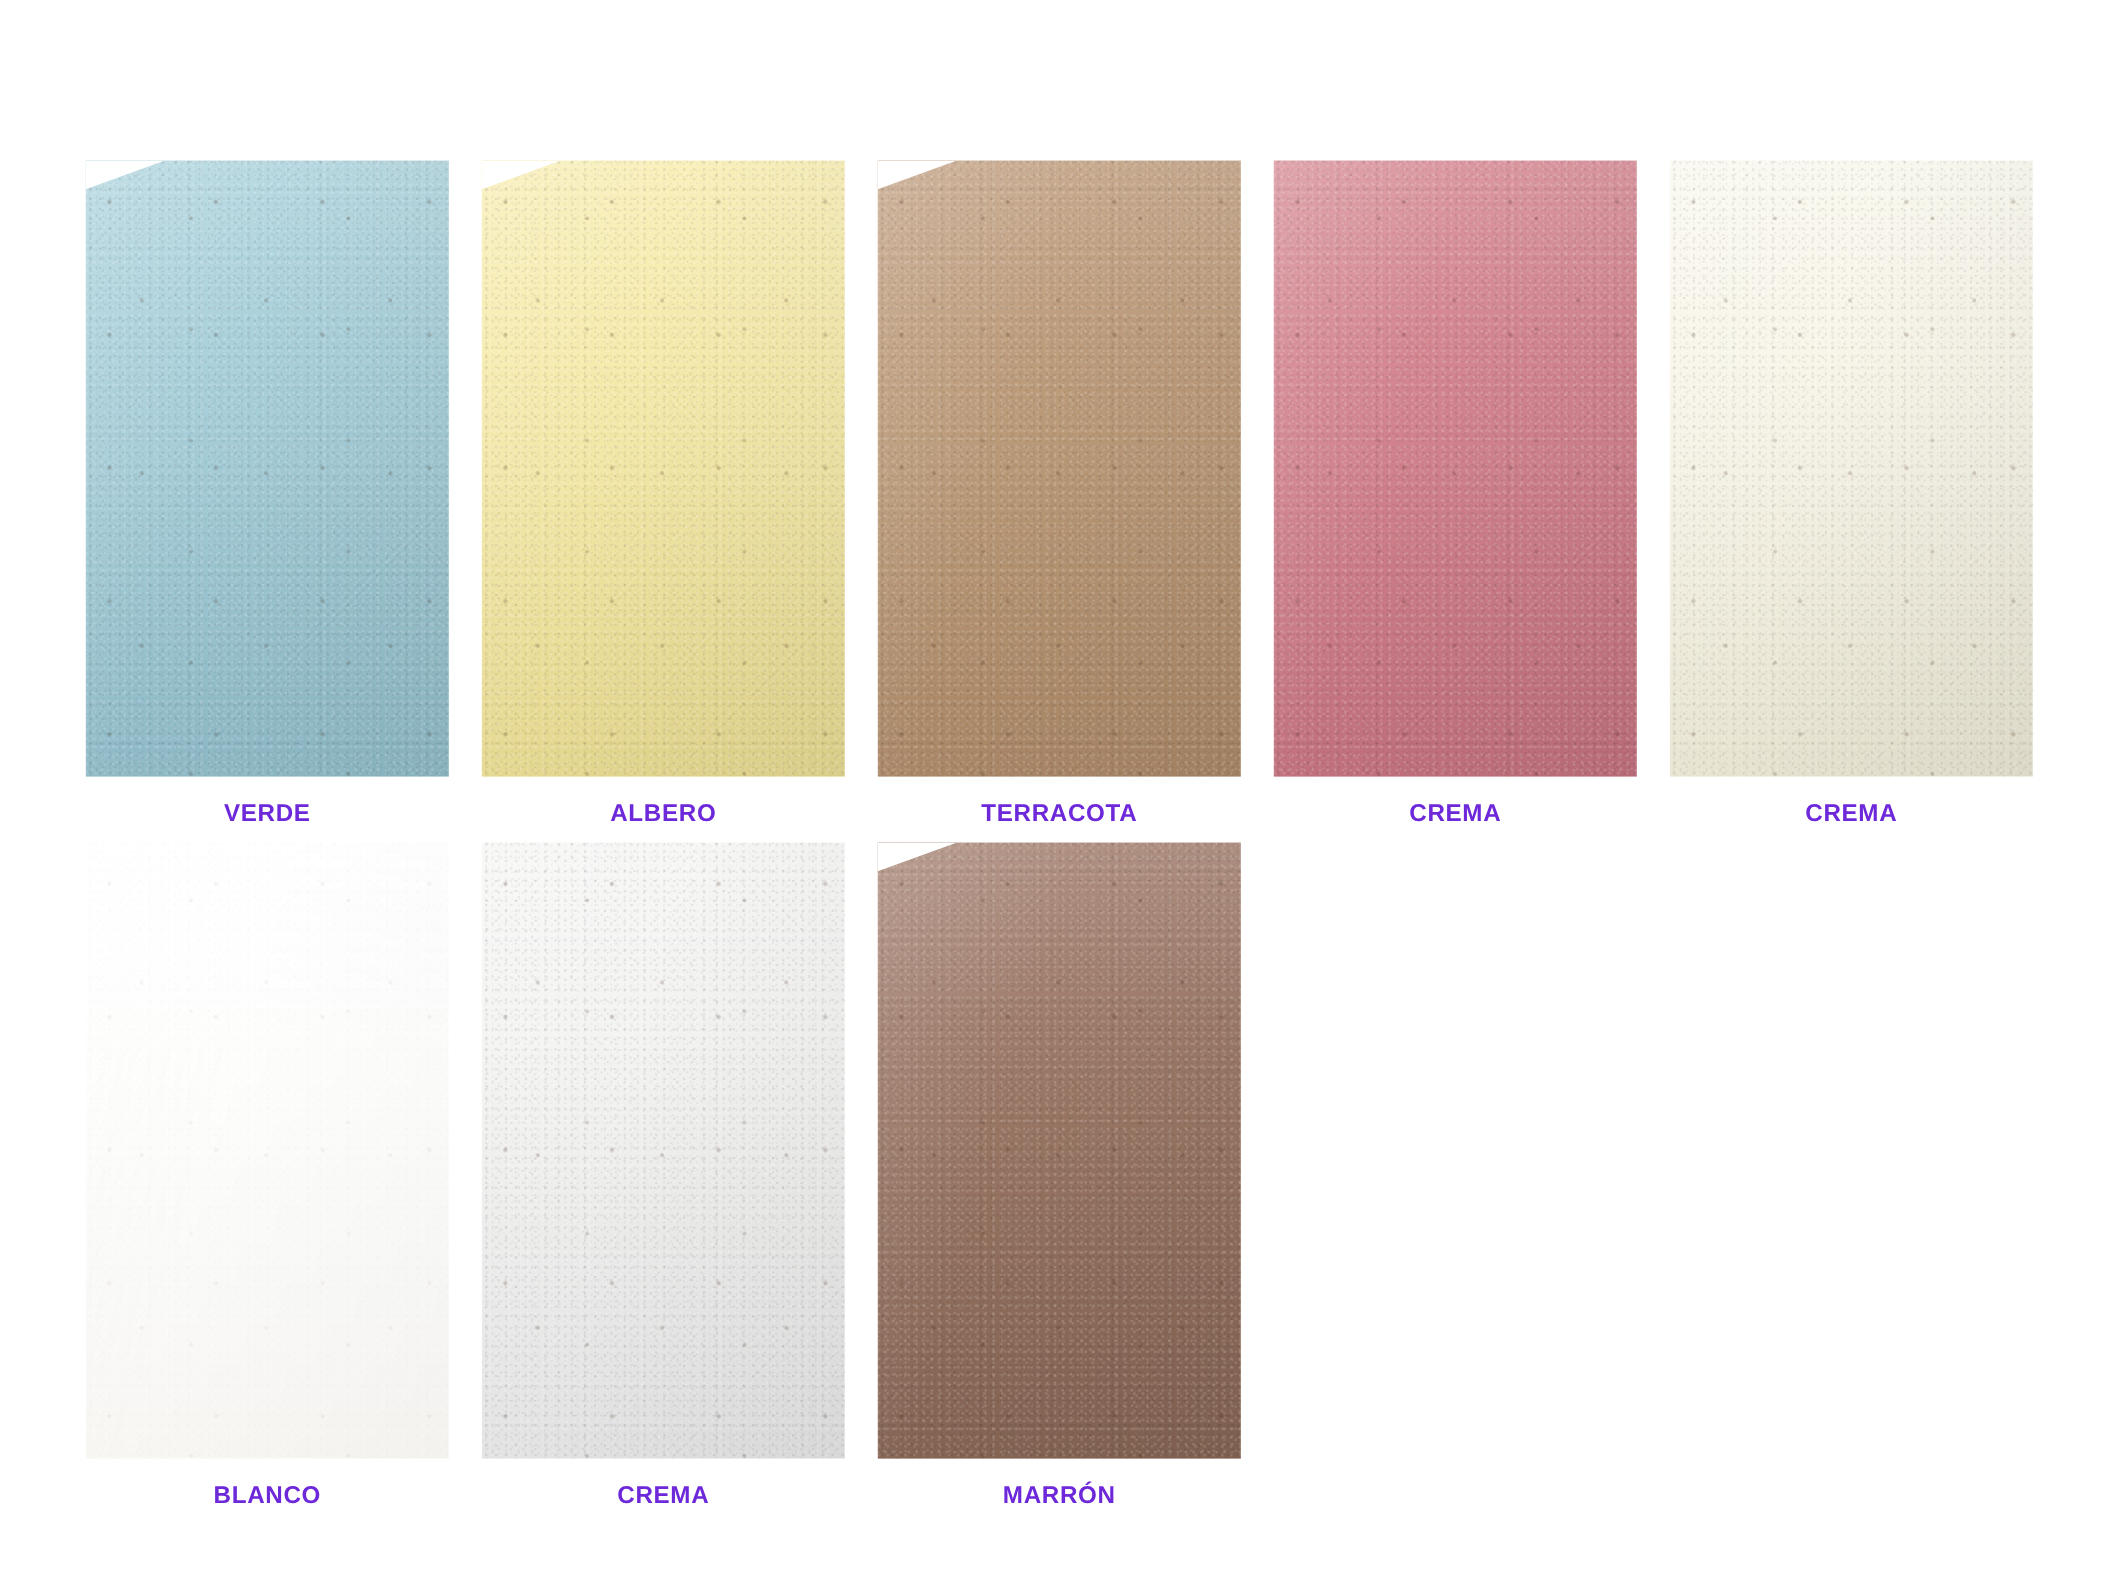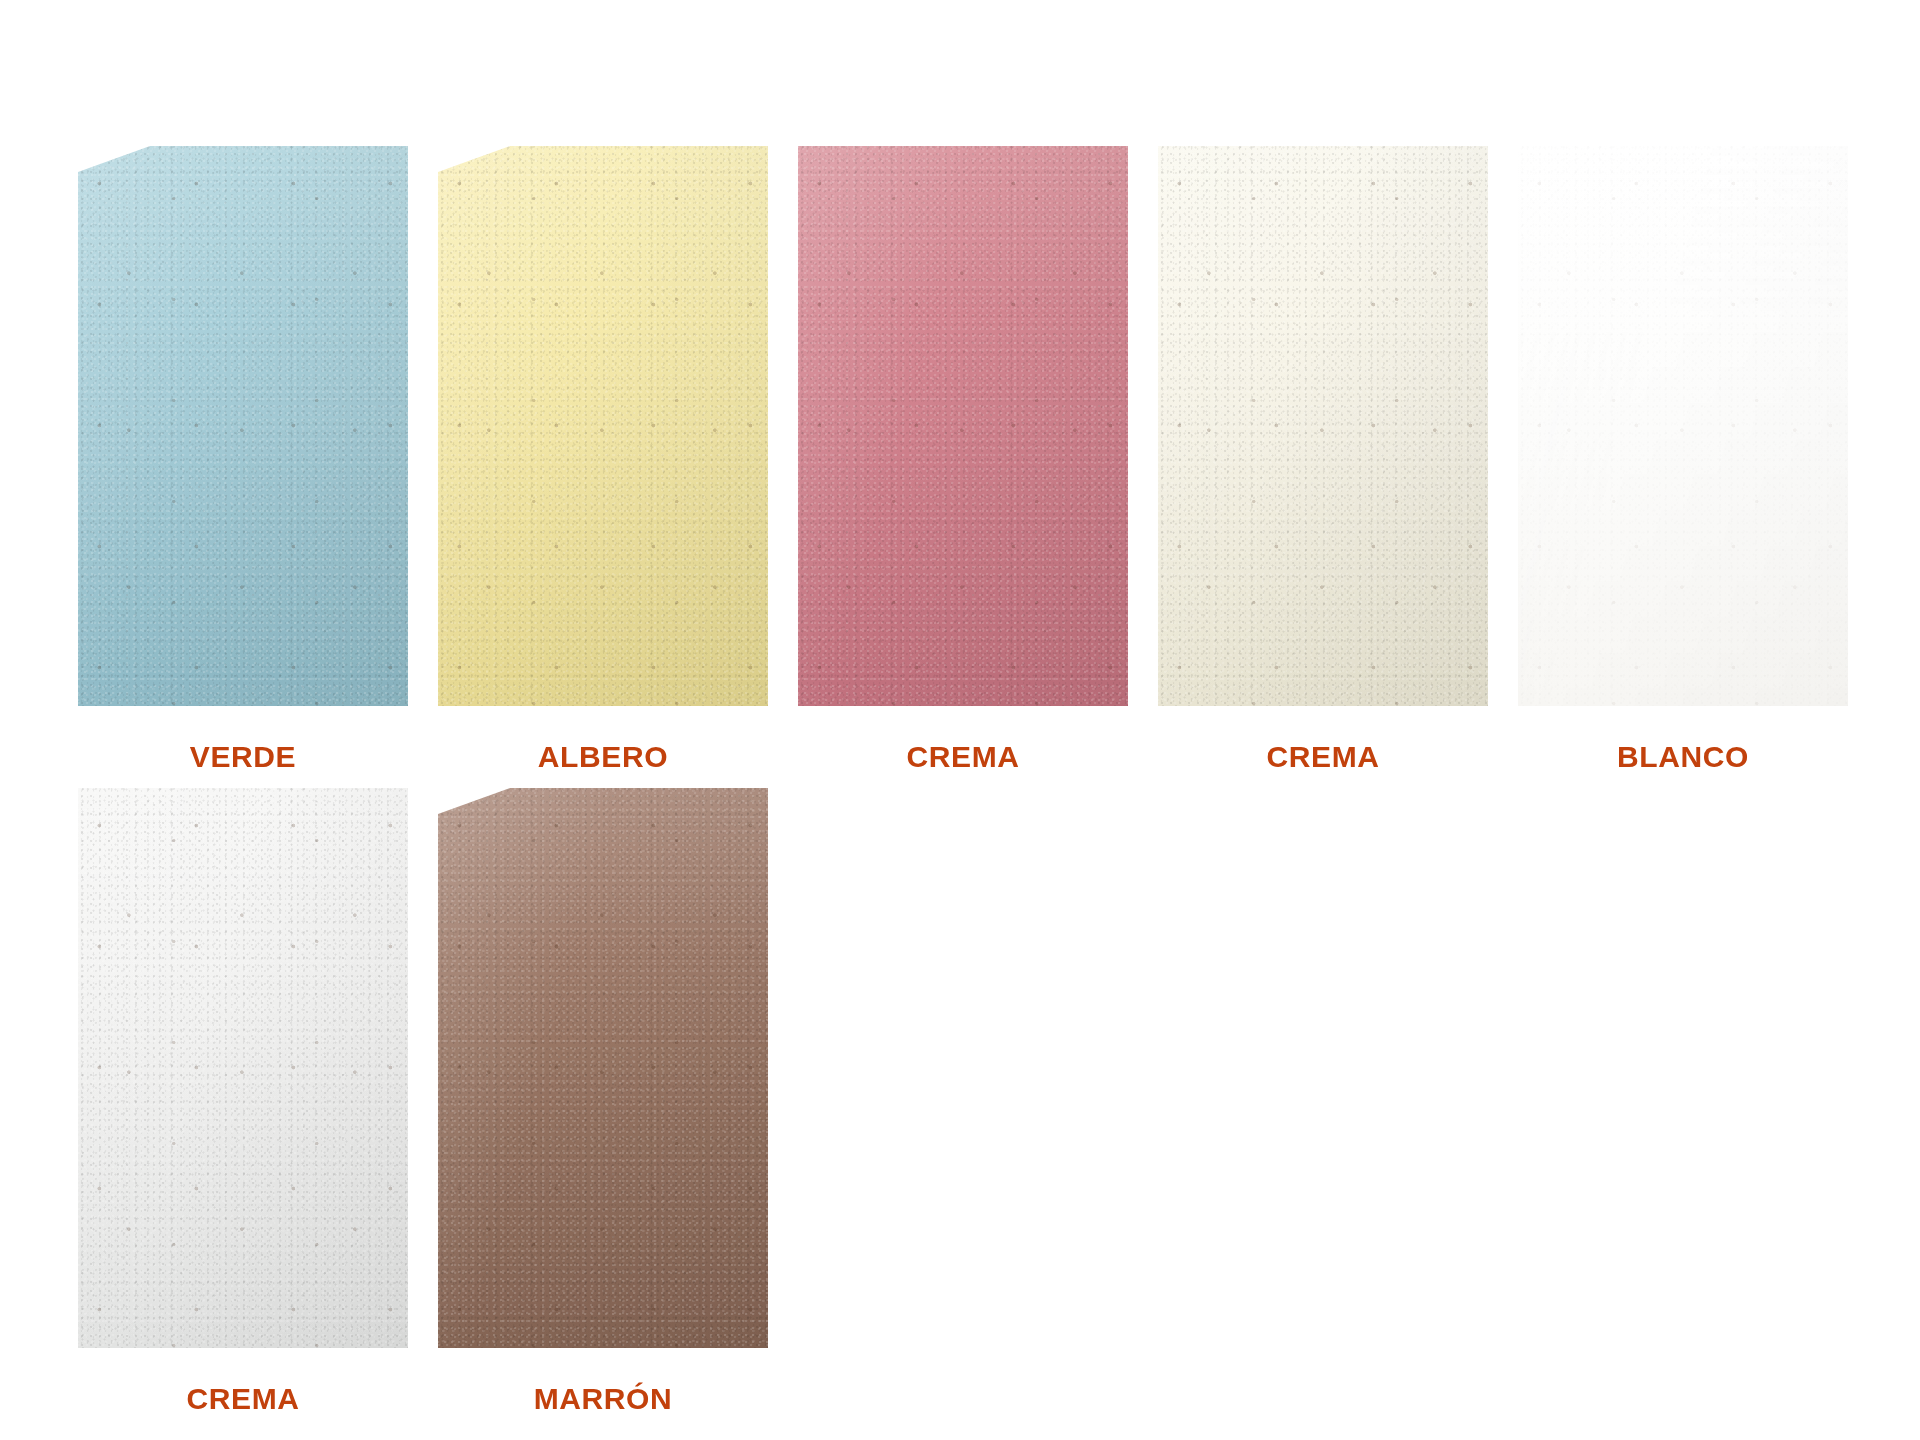--- a/index.html
+++ b/index.html
@@ -98,26 +98,26 @@
   .chip .corner {
     position: absolute;
     left: 0; top: 0;
     width: 72px; height: 26px;
     background: #ffffff;
     clip-path: polygon(0 0, 100% 0, 0 100%);
   }
 
   
   .swatch-label {
-    margin-top: 36px;
+    margin-top: 22px;
     font-family: "Liberation Sans", sans-serif;
     font-weight: 700;
-    font-size: 30px;
+    font-size: 22px;
     letter-spacing: .6px;
-    color: #c2410c;
+    color: #6d28d9;
     text-align: center;
     line-height: 1;
     white-space: nowrap;
   }
 
   
   .chip-wrap.is-white .grain { opacity: .05; }
   .chip-wrap.is-white .speck { opacity: .05; }
   .chip-wrap.is-white .shade { opacity: .35; }
 </style>
@@ -143,20 +143,31 @@
           <div class="chip" style="background: linear-gradient(rgb(248, 238, 180) 0%, rgb(245, 233, 168) 50%, rgb(239, 225, 150) 100%);">
             <div class="shade"></div>
             <div class="grain"></div>
             <div class="speck"></div>
             <div class="corner"></div>
           </div>
         </div>
         <div class="swatch-label">ALBERO</div>
       </div>
       <div class="swatch-cell">
+        <div class="chip-wrap">
+          <div class="chip" style="background: linear-gradient(rgb(194, 161, 131) 0%, rgb(187, 154, 120) 50%, rgb(177, 141, 107) 100%);">
+            <div class="shade"></div>
+            <div class="grain"></div>
+            <div class="speck"></div>
+            <div class="corner"></div>
+          </div>
+        </div>
+        <div class="swatch-label">TERRACOTA</div>
+      </div>
+      <div class="swatch-cell">
         <div class="chip-wrap no-corner">
           <div class="chip" style="background: linear-gradient(rgb(215, 140, 150) 0%, rgb(210, 130, 142) 50%, rgb(201, 117, 130) 100%);">
             <div class="shade"></div>
             <div class="grain"></div>
             <div class="speck"></div>
           </div>
         </div>
         <div class="swatch-label">CREMA</div>
       </div>
       <div class="swatch-cell">

